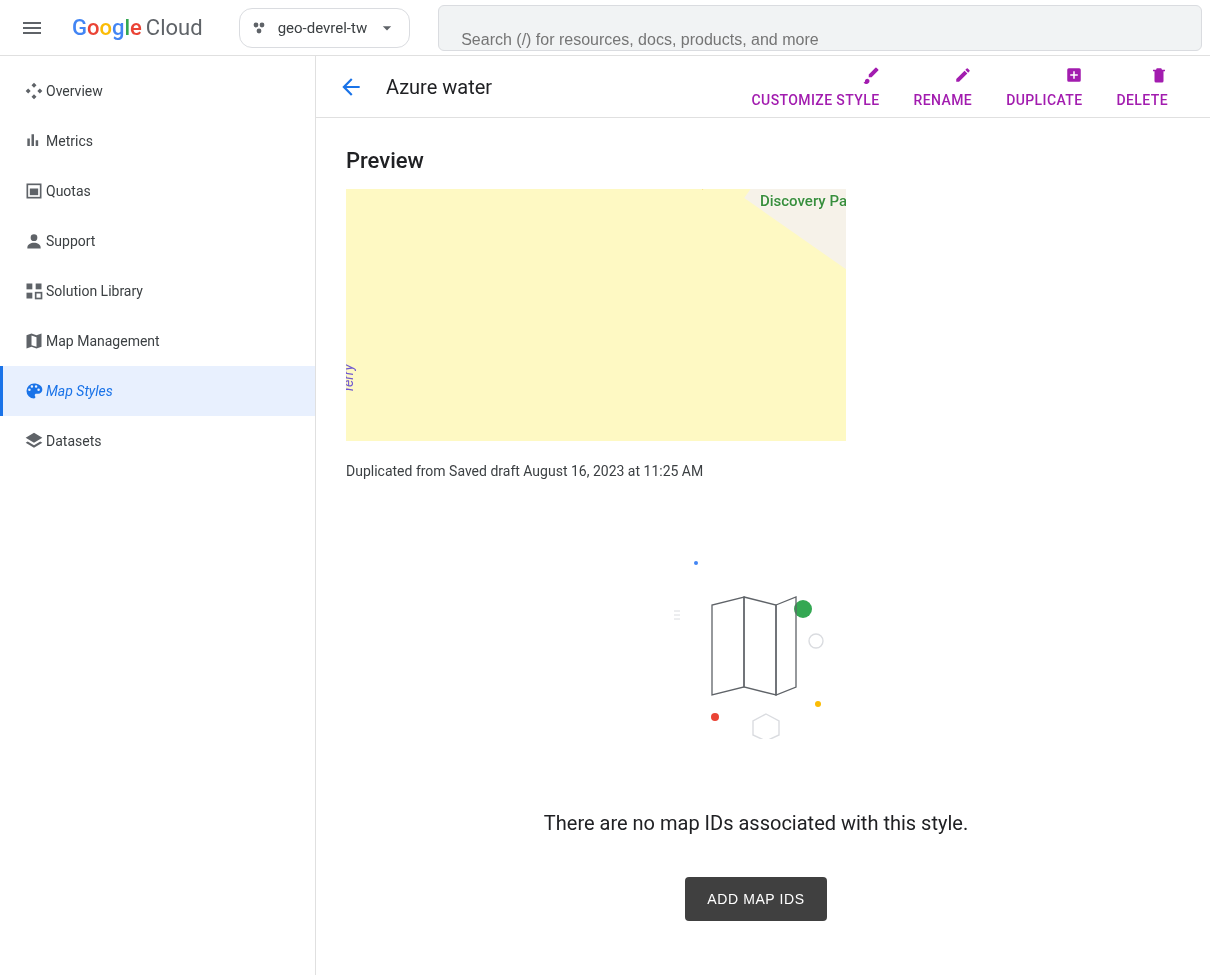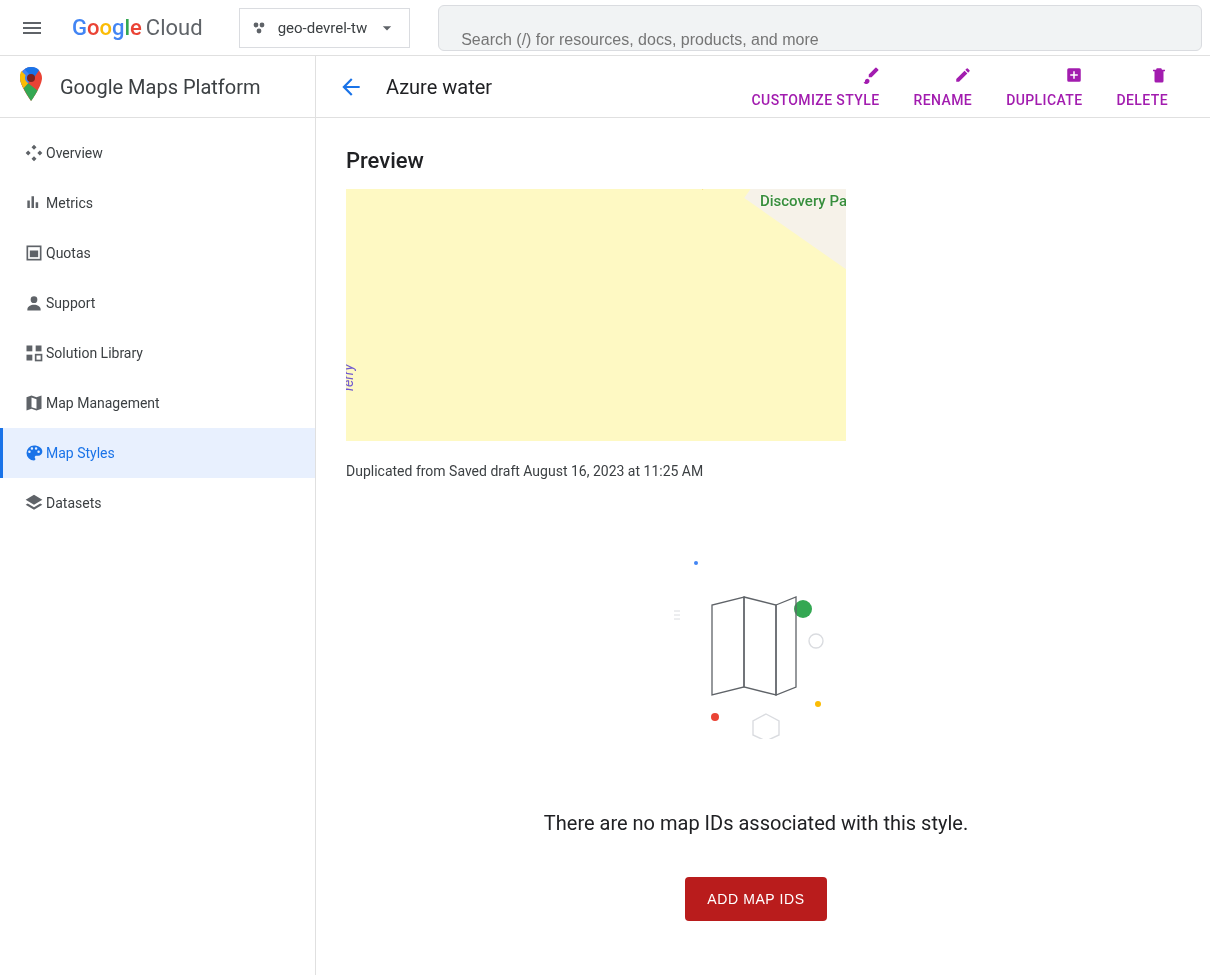--- a/index.html
+++ b/index.html
@@ -29,21 +29,21 @@
   .brand {
     display:flex;align-items:center;
     font-size:22px;
     letter-spacing:0;
   }
   .brand .g-google {font-weight:500;}
   .brand .g-cloud {color:#5f6368;margin-left:4px;font-weight:400;}
   .gc1{color:#4285F4;} .gc2{color:#EA4335;} .gc3{color:#FBBC05;} .gc4{color:#34A853;}
   .project-pill {
     border:1px solid #dadce0;
-    border-radius:0;
+    border-radius:13px;
     height:40px;
     display:flex;align-items:center;
     gap:10px;
     padding:0 12px;
     cursor:pointer;
     font-size:15px;
     color:#3c4043;
     margin-left:20px;
   }
   .project-dots {
@@ -77,21 +77,21 @@
     font-size:20px;font-weight:400;color:#3c4043;
   }
   .nav{padding-top:10px;}
   .nav-item{
     height:50px;display:flex;align-items:center;
     padding:0 22px;
     font-size:14px;color:#3c4043;cursor:pointer;
   }
   .nav-item .nav-icon{width:24px;display:flex;justify-content:center;color:#5f6368;}
   .nav-item.active{
-    background:#e8f0fe;color:#1a73e8;border-left:3px solid #1a73e8;padding-left:19px;
+    background:#e8f0fe;color:#1a73e8;border-left:3px solid #1a73e8;padding-left:19px;font-style:italic;
   }
   .nav-item.active .nav-icon{color:#1a73e8;}
   
   .main{flex:1;display:flex;flex-direction:column;}
   .page-header{
     height:62px;border-bottom:1px solid #e0e0e0;
     display:flex;align-items:center;padding:0 22px;gap:22px;
   }
   .back-btn{color:#1a73e8;cursor:pointer;display:flex;}
   .page-title{font-size:20px;color:#202124;font-weight:400;}
@@ -126,21 +126,21 @@
   .caption{font-size:14px;color:#3c4043;margin-top:22px;}
   
   .empty{
     width:880px;display:flex;flex-direction:column;align-items:center;
     margin-top:60px;
   }
   .empty-ill{width:180px;height:190px;position:relative;}
   .empty-ill svg{position:absolute;left:0;top:0;}
   .empty-text{font-size:20px;color:#202124;margin-top:72px;}
   .primary-btn{
-    margin-top:42px;background:#b91c1c;color:#fff;border:none;
+    margin-top:42px;background:#404040;color:#fff;border:none;
     border-radius:4px;height:44px;padding:0 22px;
     font-size:14px;font-weight:500;letter-spacing:.6px;cursor:pointer;
   }
 </style>
 </head>
 <body>
 
 <div class="topbar">
   <div class="hamburger">
     <svg width="24" height="24" viewBox="0 0 24 24" fill="currentColor">
@@ -165,33 +165,20 @@
       </svg>
   </div>
   <div class="searchbox">
     <input placeholder="Search (/) for resources, docs, products, and more" style="">
   </div>
 </div>
 
 <div class="layout">
 
   <aside class="sidebar">
-    <div class="sidebar-header">
-      <span>
-        <svg width="26" height="34" viewBox="0 0 24 34">
-            <path d="M12 0C6 0 1 5 1 11c0 8 11 23 11 23s11-15 11-23C23 5 18 0 12 0z" fill="#EA4335"></path>
-            <path d="M12 0C6 0 1 5 1 11c0 3 1.6 6.8 3.6 10.6L20 3.2C18 1.2 15.2 0 12 0z" fill="#4285F4"></path>
-            <path d="M12 0C9.6 0 7.4.8 5.6 2.2l8.6 9.2c.6-.4 1-1 1.4-1.6L20 3.2C18 1.2 15.2 0 12 0z" fill="#1A73E8"></path>
-            <circle cx="12" cy="11" r="4" fill="#7B231E"></circle>
-            <path d="M1 11c0 3 1.6 6.8 3.6 10.6l4.6-5.4C7 14.8 6 13 6 11c0-1 .2-2 .6-2.8L2.2 4C1.4 6 1 8.4 1 11z" fill="#FBBC05"></path>
-            <path d="M12 34s3.6-5 6.6-10.6L9.2 16.2 4.6 21.6C7.6 27.6 12 34 12 34z" fill="#34A853"></path>
-          </svg>
-      </span>
-      <span>Google Maps Platform</span>
-    </div>
     <nav class="nav">
       <div class="nav-item">
         <span class="nav-icon">
             <svg width="20" height="20" viewBox="0 0 24 24" fill="currentColor">
               <path d="M12 2l3 3-3 3-3-3 3-3zm7 7l3 3-3 3-3-3 3-3zM5 9l3 3-3 3-3-3 3-3zm7 7l3 3-3 3-3-3 3-3z"></path>
             </svg>
           </span>
         <span>Overview</span>
       </div>
       <div class="nav-item">

